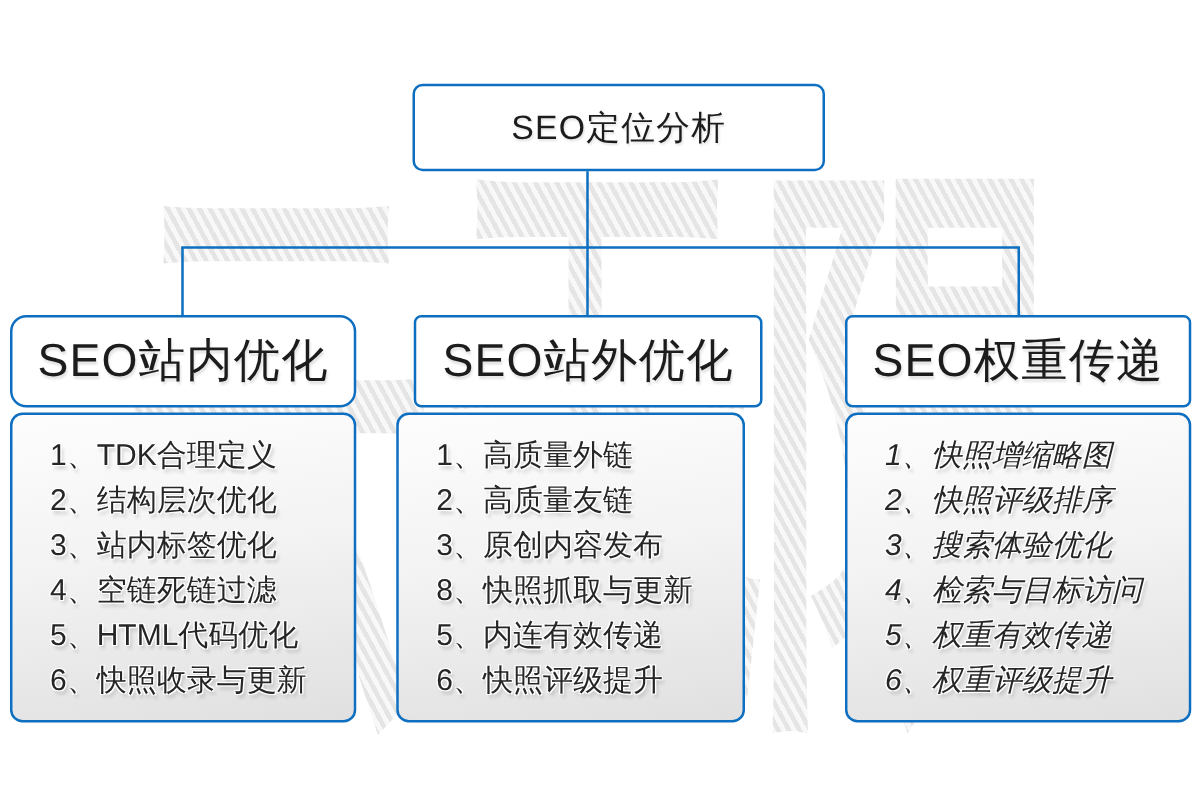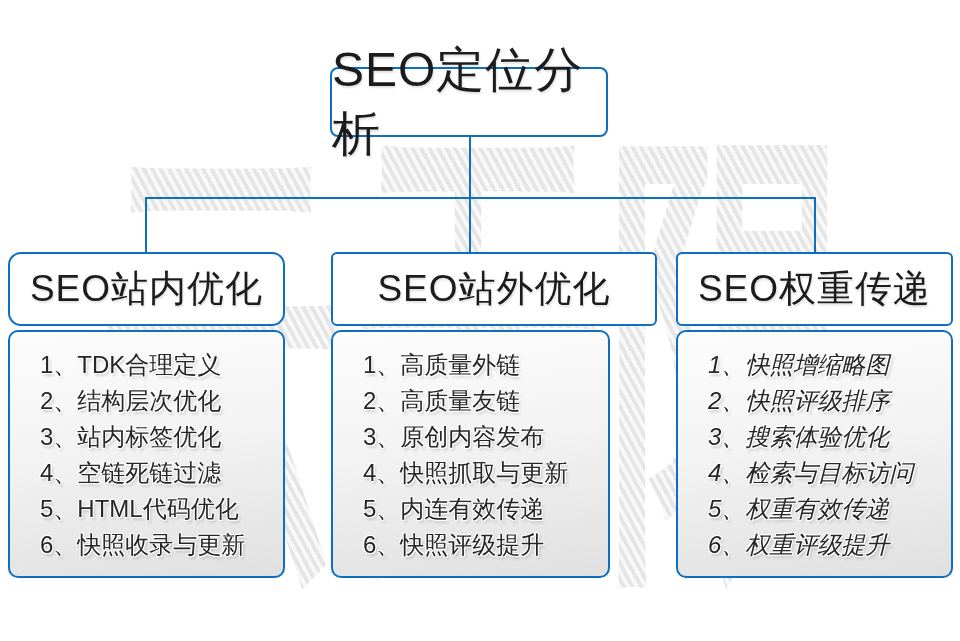--- a/index.html
+++ b/index.html
@@ -30,38 +30,38 @@
   .drop-b {left:469px;top:198px;width:2px;height:55px;}
   .drop-c {left:814px;top:198px;width:2px;height:55px;}
   
   .node{
     position:absolute;z-index:2;box-sizing:border-box;
     border:2px solid #0e6fc1;background:#ffffff;
     display:flex;align-items:center;justify-content:center;
     color:#1c1c1c;
   }
   .root-box{
-    left:330px;top:67px;width:278px;height:70px;border-radius:8px;
-    font-size:48px;letter-spacing:1px;
+    left:330px;top:67px;width:330px;height:70px;border-radius:8px;
+    font-size:27px;letter-spacing:1px;
     text-shadow:1px 2px 2px rgba(0,0,0,0.12);
   }
   .branch-head{
     top:252px;height:74px;border-radius:6px;font-size:37px;letter-spacing:1px;
     text-shadow:1px 2px 2px rgba(0,0,0,0.12);
   }
   .head-1{left:8px;  width:277px;border-radius:13px;}
-  .head-2{left:331px;width:326px;justify-content:center;}
+  .head-2{left:331px;width:279px;justify-content:center;}
   .head-3{left:676px;width:277px;align-items:center;}
   .branch-list{
     top:330px;height:248px;border-radius:10px;
     background:linear-gradient(172deg,#fdfdfd 0%,#f3f3f3 45%,#e0e0e0 100%);
     display:block;padding:15px 22px 0 30px;
   }
   .list-1{left:8px;  width:277px;}
-  .list-2{left:331px;width:279px;}
+  .list-2{left:317px;width:279px;}
   .list-3{left:676px;width:277px;font-style:italic;}
   .item{
     font-size:24px;line-height:36px;color:#262626;white-space:nowrap;
     text-shadow:
       1px 1px 0 #ffffff,-1px -1px 0 #ffffff,1px -1px 0 #ffffff,-1px 1px 0 #ffffff,
       2px 3px 3px rgba(0,0,0,0.18);
   }
 </style>
 </head>
 <body>
@@ -94,21 +94,21 @@
   <div class="item">3、站内标签优化</div>
   <div class="item">4、空链死链过滤</div>
   <div class="item">5、HTML代码优化</div>
   <div class="item">6、快照收录与更新</div>
 </div>
 
 <div class="node branch-list list-2">
   <div class="item">1、高质量外链</div>
   <div class="item">2、高质量友链</div>
   <div class="item">3、原创内容发布</div>
-  <div class="item">4、快照抓取与更新</div>
+  <div class="item">8、快照抓取与更新</div>
   <div class="item">5、内连有效传递</div>
   <div class="item">6、快照评级提升</div>
 </div>
 
 <div class="node branch-list list-3">
   <div class="item">1、快照增缩略图</div>
   <div class="item">2、快照评级排序</div>
   <div class="item">3、搜索体验优化</div>
   <div class="item">4、检索与目标访问</div>
   <div class="item">5、权重有效传递</div>

